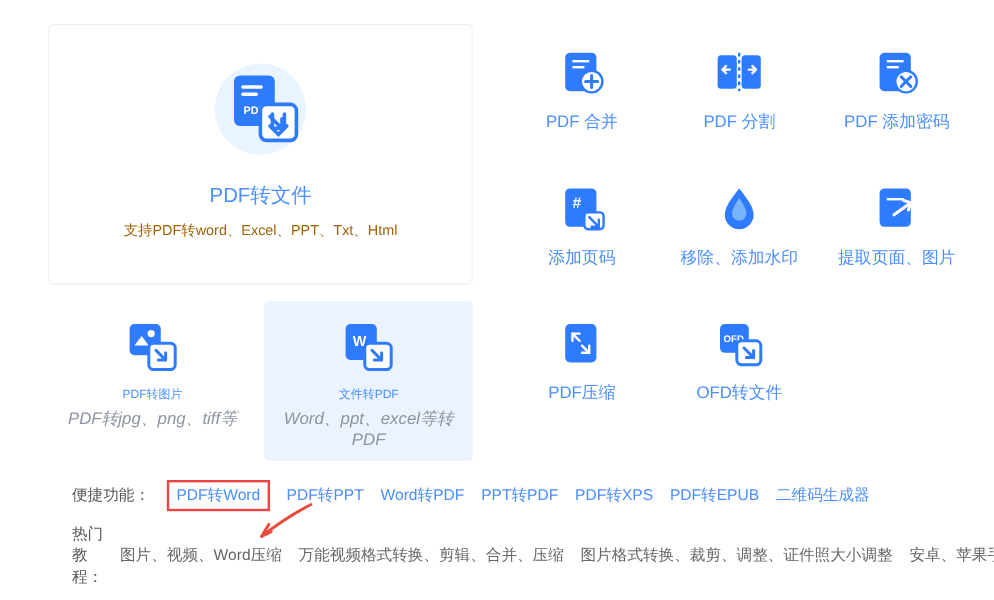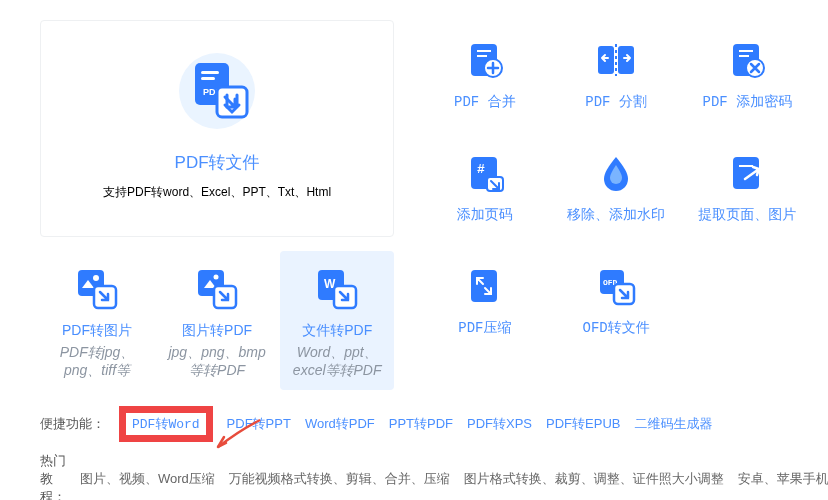--- a/index.html
+++ b/index.html
@@ -1,39 +1,39 @@
 <!DOCTYPE html>
 <html><head>
 <meta charset="utf-8">
 <style>
 * { margin: 0; padding: 0; box-sizing: border-box; }
 body { font-family: "Microsoft YaHei", Arial, sans-serif; background: #fff; width: 828px; height: 500px; overflow: hidden; font-size: 13px; color: #333; }
 .container { display: flex; padding: 20px 20px 0 40px; gap: 30px; }
 .left-col { width: 360px; }
-.right-col { width: 390px; font-family: Liberation Mono, monospace; }
+.right-col { width: 390px; }
 .big-card { border: 1px solid #eef0f2; border-radius: 4px; padding: 30px 20px 35px; text-align: center; background: #fff; }
 .big-icon-wrap { display: flex; justify-content: center; margin-bottom: 20px; }
 .big-title { color: #4a8fff; font-size: 17px; margin-bottom: 10px; }
-.big-sub { color: #000000; font-size: 12px; }
+.big-sub { color: #a16207; font-size: 12px; }
 .small-row { display: flex; gap: 6px; margin-top: 14px; }
 .small-card { flex: 1; text-align: center; padding: 15px 5px 10px; border-radius: 4px; cursor: pointer; }
 .small-card.highlighted { background: #eaf3ff; }
 .small-card .ic { display: flex; justify-content: center; margin-bottom: 10px; height: 46px; align-items: center; }
-.small-card .t1 { color: #4a8fff; font-size: 14px; margin-bottom: 4px; }
+.small-card .t1 { color: #4a8fff; font-size: 10px; margin-bottom: 4px; }
 .small-card .t2 { color: #8c95a1; font-size: 14px; font-style: italic; }
 .right-grid { display: grid; grid-template-columns: repeat(3, 1fr); gap: 10px 10px; }
 .r-cell { text-align: center; padding: 15px 5px 12px; cursor: pointer; }
 .r-cell .ic { display: flex; justify-content: center; height: 50px; align-items: center; margin-bottom: 8px; }
 .r-cell .tt { color: #4a8fff; font-size: 14px; }
 .bottom { padding: 16px 0 0 40px; font-size: 13px; }
-.bottom-row { display: flex; align-items: center; gap: 14px; margin-bottom: 10px; flex-wrap: nowrap; }
+.bottom-row { display: flex; align-items: center; gap: 14px; margin-bottom: 10px; flex-wrap: nowrap; margin-left: 20px; }
 .bottom-label { color: #555; }
 .bottom-link { color: #4a8fff; cursor: pointer; white-space: nowrap; }
 .bottom-link.grey { color: #666; }
-.boxed { border: 7px solid #ef4444; padding: 2px 6px; position: relative; font-family: Liberation Mono, monospace; }
+.boxed { border: 2px solid #ef4444; padding: 2px 6px; position: relative; }
 .arrow-annotation { position: absolute; left: 210px; top: 415px; pointer-events: none; }
 svg { display: block; }
 </style>
 </head>
 <body>
 
 <div class="container">
   <div class="left-col">
     <div class="big-card">
       <div class="big-icon-wrap">
@@ -59,33 +59,20 @@
             <rect x="4" y="4" width="26" height="26" rx="4" fill="#2f7bff"></rect>
             <path d="M8 22 L14 14 L20 22 Z" fill="#fff"></path>
             <circle cx="22" cy="12" r="3" fill="#fff"></circle>
             <rect x="20" y="20" width="22" height="22" rx="4" fill="#fff" stroke="#2f7bff" stroke-width="2.5"></rect>
             <path d="M26 26 L34 34 M34 28 L34 34 L28 34" stroke="#2f7bff" stroke-width="2.5" fill="none" stroke-linecap="round"></path>
           </svg>
         </div>
         <div class="t1">PDF转图片</div>
         <div class="t2">PDF转jpg、png、tiff等</div>
       </div>
-      <div class="small-card">
-        <div class="ic">
-          <svg width="46" height="46" viewBox="0 0 46 46">
-            <rect x="4" y="4" width="26" height="26" rx="4" fill="#2f7bff"></rect>
-            <path d="M10 22 L16 14 L22 22 Z" fill="#fff"></path>
-            <circle cx="22" cy="11" r="2.5" fill="#fff"></circle>
-            <rect x="20" y="20" width="22" height="22" rx="4" fill="#fff" stroke="#2f7bff" stroke-width="2.5"></rect>
-            <path d="M26 26 L34 34 M34 28 L34 34 L28 34" stroke="#2f7bff" stroke-width="2.5" fill="none" stroke-linecap="round"></path>
-          </svg>
-        </div>
-        <div class="t1">图片转PDF</div>
-        <div class="t2">jpg、png、bmp等转PDF</div>
-      </div>
       <div class="small-card highlighted">
         <div class="ic">
           <svg width="46" height="46" viewBox="0 0 46 46">
             <rect x="4" y="4" width="26" height="30" rx="4" fill="#2f7bff"></rect>
             <text x="10" y="22" font-size="12" fill="#fff" font-weight="bold">W</text>
             <rect x="20" y="20" width="22" height="22" rx="4" fill="#fff" stroke="#2f7bff" stroke-width="2.5"></rect>
             <path d="M26 26 L34 34 M34 28 L34 34 L28 34" stroke="#2f7bff" stroke-width="2.5" fill="none" stroke-linecap="round"></path>
           </svg>
         </div>
         <div class="t1">文件转PDF</div>

